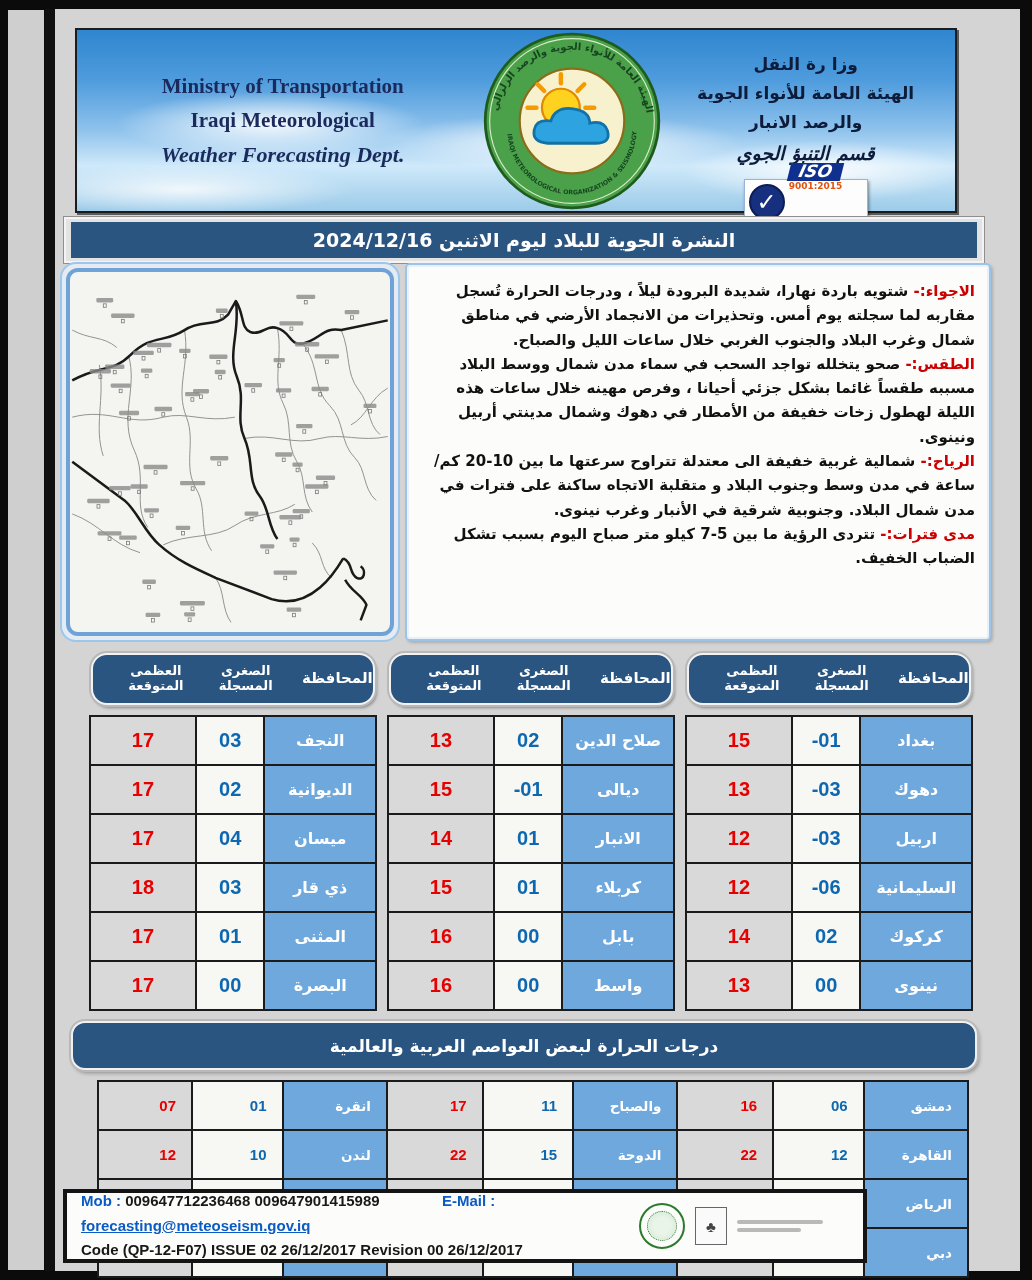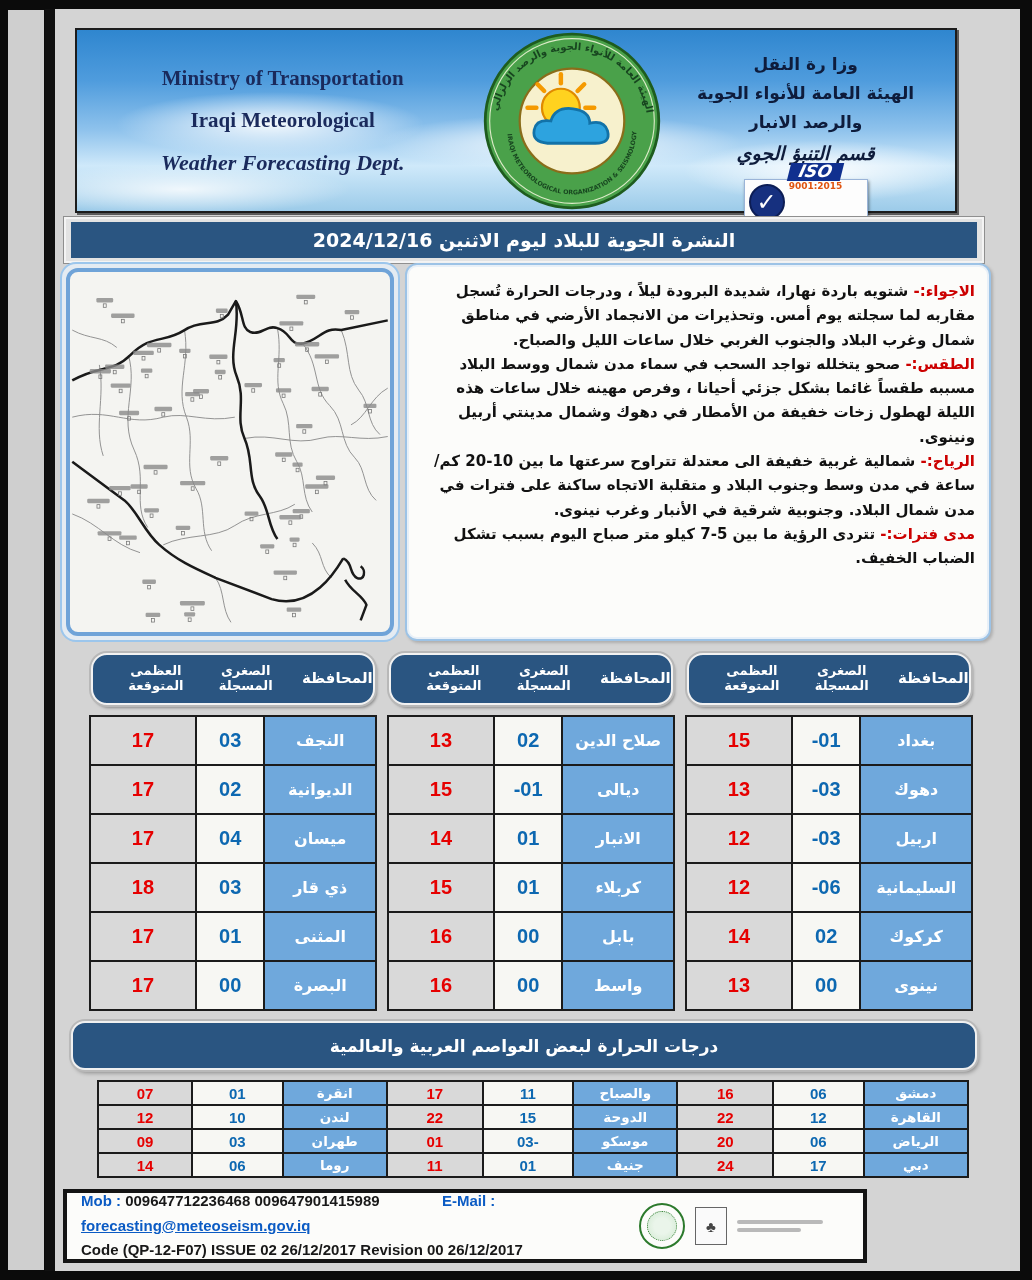--- a/index.html
+++ b/index.html
@@ -15,21 +15,21 @@
   
   .header-box{position:absolute;left:20px;top:19px;width:882px;height:185px;
     border:2px solid #1c1c1c;box-shadow:2px 2px 0 #5a5a5a;
     background:
       radial-gradient(ellipse 220px 46px at 22% 52%, rgba(255,255,255,.92), rgba(255,255,255,0) 70%),
       radial-gradient(ellipse 260px 40px at 55% 62%, rgba(255,255,255,.85), rgba(255,255,255,0) 70%),
       radial-gradient(ellipse 200px 44px at 85% 78%, rgba(255,255,255,.9), rgba(255,255,255,0) 70%),
       radial-gradient(ellipse 240px 36px at 12% 88%, rgba(255,255,255,.8), rgba(255,255,255,0) 70%),
       linear-gradient(180deg,#2f86cf 0%,#4f9cdd 28%,#8ec2ec 55%,#cfe9fa 75%,#9ccbe9 100%);
     display:flex;align-items:stretch;justify-content:space-between;padding:6px 10px;}
-  .hdr-en{width:396px;display:flex;flex-direction:column;justify-content:center;gap:17px;
+  .hdr-en{width:396px;display:flex;flex-direction:column;justify-content:center;gap:9px;
     text-align:center;font-family:"Liberation Serif",serif;font-weight:bold;
     color:#1a2a5c;font-size:21px;}
   .hdr-en .l3{font-style:italic;font-size:22px;}
   .hdr-ar{width:282px;display:flex;flex-direction:column;justify-content:flex-start;
     padding-top:14px;text-align:center;font-weight:bold;color:#0e1c3c;font-size:17px;line-height:1.7;}
   .hdr-ar .l3{font-style:italic;font-size:19px;}
   .logo-wrap{width:190px;display:flex;align-items:center;justify-content:center;}
 
   .iso-badge{margin:10px auto 0;width:124px;height:46px;background:#fdfdfd;
     border:1px solid #9ab4d8;box-shadow:1px 2px 3px rgba(0,0,0,.45);
@@ -52,21 +52,21 @@
     background:#2a5581;border:2px solid #f0f0f0;border-radius:14px;
     box-shadow:0 0 0 2px #b9b9b9,2px 3px 4px rgba(0,0,0,.35);
     display:flex;align-items:center;justify-content:center;color:#fff;font-weight:bold;font-size:17px;}
 
   
   .map-frame{position:absolute;left:5px;top:253px;width:340px;height:380px;
     border:2px solid #9cc6ec;border-radius:16px;padding:4px;background:#e4ebf2;}
   .map-inner{width:100%;height:100%;border:4px solid #6fa3d8;border-radius:12px;
     background:#f4f4f1;overflow:hidden;}
   .text-box{position:absolute;left:350px;top:254px;width:586px;height:378px;
-    background:#fcfcfa;border:2px solid #9dc3e6;border-radius:12px;
+    background:#fcfcfa;border:2px solid #9dc3e6;border-radius:5px;
     box-shadow:2px 2px 3px #aeaeae, inset 0 0 0 2px #e8f0f8;
     padding:14px 14px 10px;direction:rtl;text-align:right;
     font-size:15px;font-weight:bold;color:#111;line-height:1.62;}
   .fc-p{margin:0;}
   .fc-lbl{color:#cc0000;}
 
   
   .tables-row{position:absolute;left:34px;top:644px;width:884px;display:flex;gap:10px;direction:rtl;}
   .tbl-block{flex:1;}
   .pill{height:52px;background:#2a5581;border:2px solid #f2f2f2;border-radius:16px;
@@ -79,22 +79,22 @@
   table.gov{border-collapse:collapse;width:100%;table-layout:fixed;direction:rtl;}
   table.gov td{border:2px solid #1b1b1b;height:49px;text-align:center;vertical-align:middle;
     font-weight:bold;padding:0;}
   td.c-city{background:#6fa8dc;color:#fff;font-size:16px;}
   td.c-min{background:#f7f7f3;color:#0d68b1;font-size:20px;font-family:"Liberation Sans",sans-serif;}
   td.c-max{background:#d9d9d9;color:#e60000;font-size:20px;font-family:"Liberation Sans",sans-serif;}
 
   
   .caps-wrap{position:absolute;left:42px;top:1071px;width:872px;}
   table.caps{border-collapse:collapse;width:100%;table-layout:fixed;direction:rtl;}
-  table.caps td{border:2px solid #1b1b1b;height:24px;text-align:center;vertical-align:middle;
-    font-weight:bold;padding:0;}
+  table.caps td{border:2px solid #1b1b1b;height:24px;text-align:right;vertical-align:middle;
+    font-weight:bold;padding:15px;}
   table.caps td.c-city{font-size:13.5px;}
   table.caps td.c-min,table.caps td.c-max{font-size:15px;}
 
   
   .footer{position:absolute;left:8px;top:1180px;width:804px;height:74px;background:#fcfcfa;
     border:4px solid #141414;display:flex;align-items:center;gap:12px;padding:4px 14px;
     font-family:"Liberation Sans",sans-serif;font-weight:bold;font-size:15px;color:#181818;}
   .ft-lines{flex:1;line-height:1.65;}
   .blue{color:#0b5bc4;}
   a.email{color:#0b5bc4;text-decoration:underline;}

